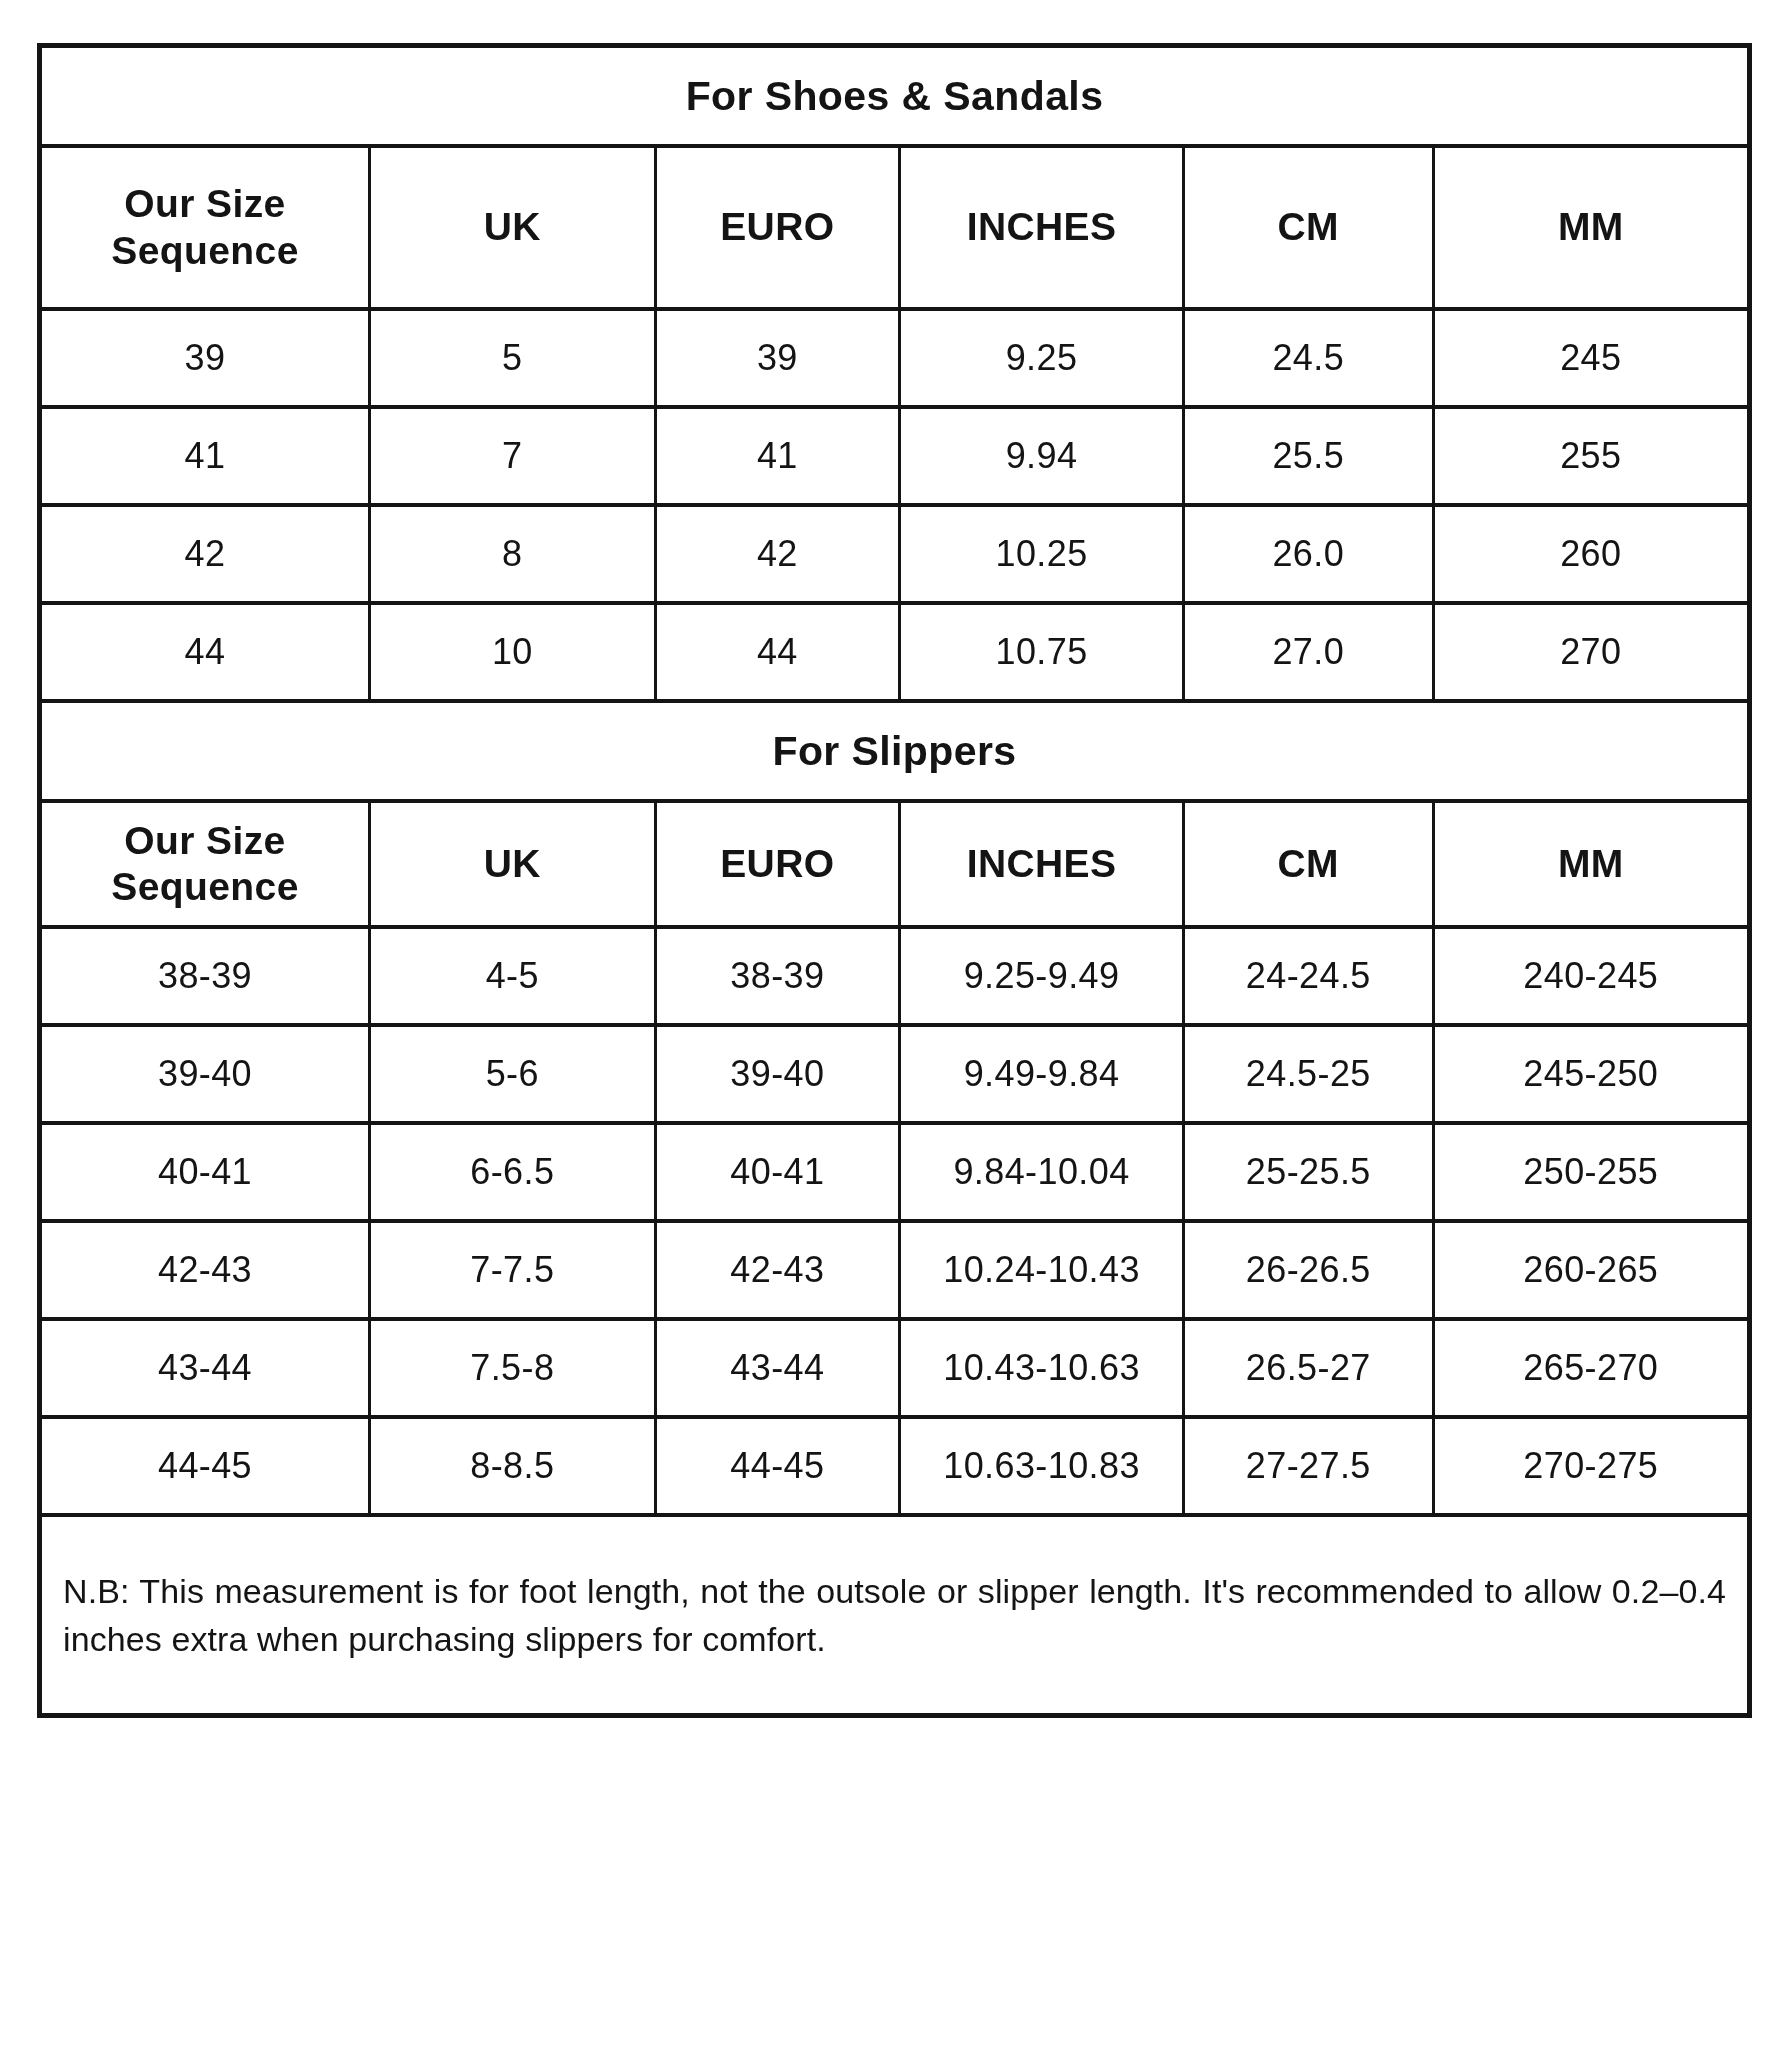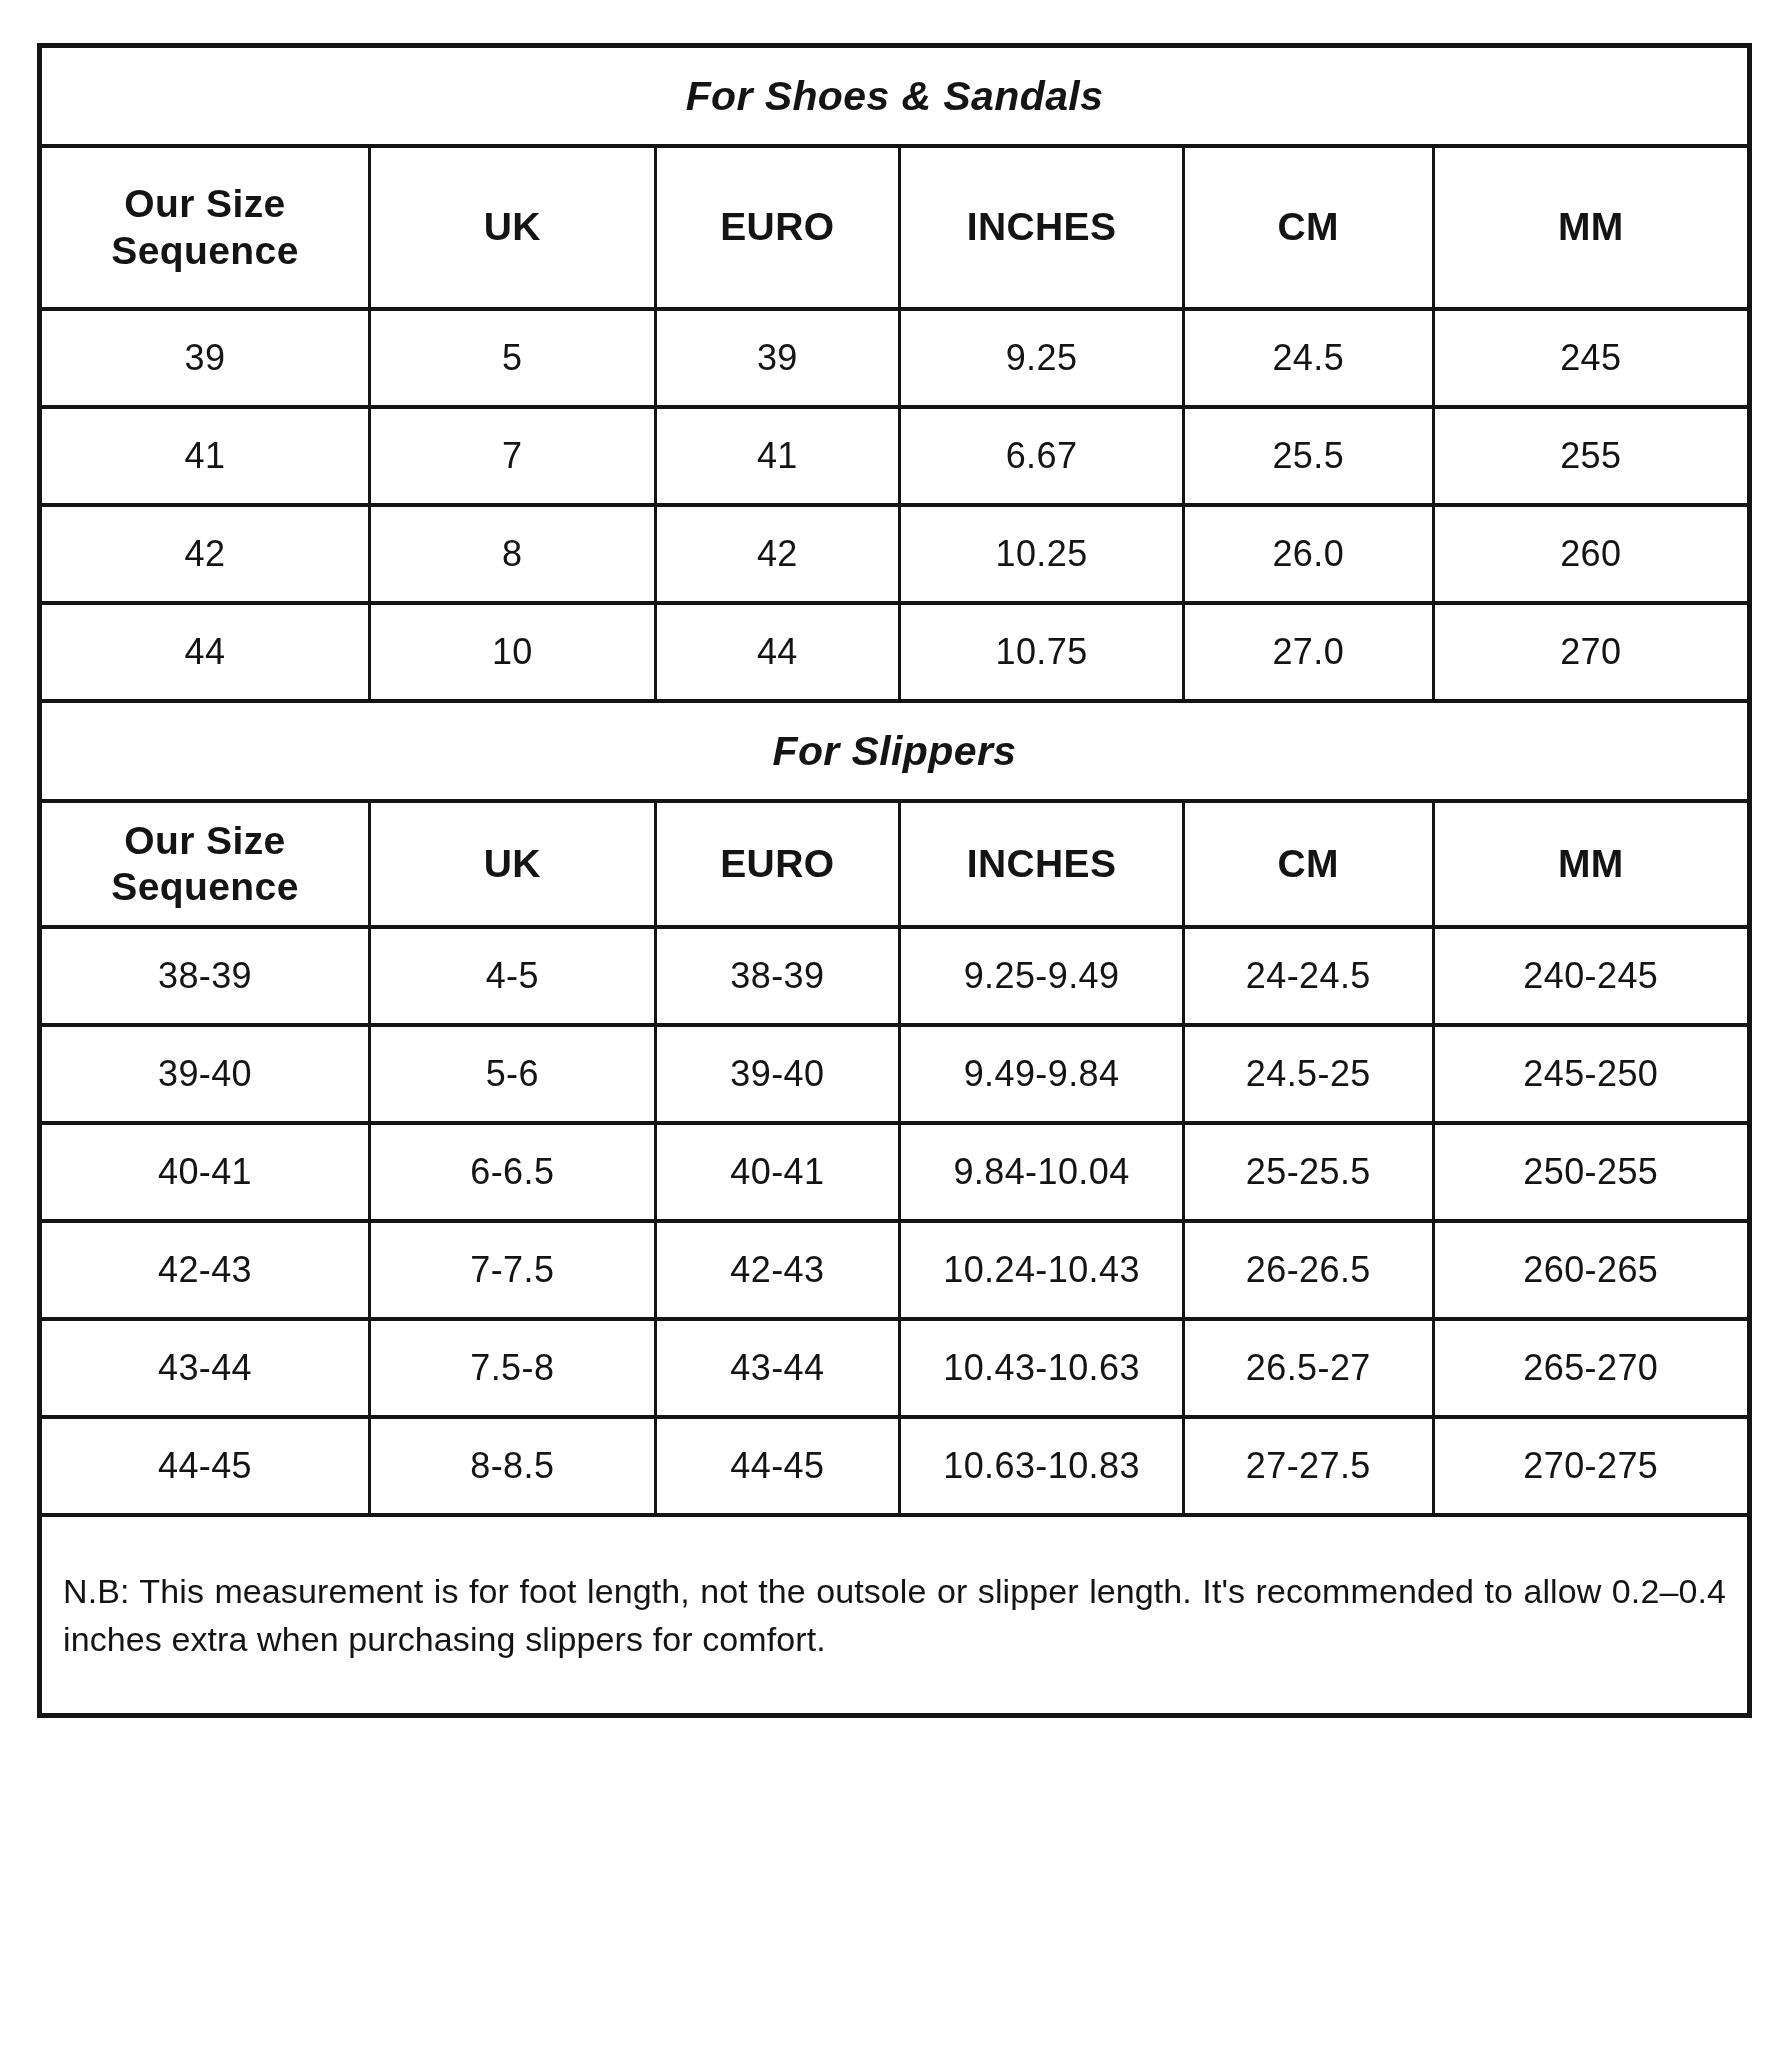--- a/index.html
+++ b/index.html
@@ -33,21 +33,20 @@
     text-align: center;
     vertical-align: middle;
     overflow: hidden;
     color: #141414;
   }
   td.title-cell {
     height: 94px;
     font-weight: 700;
     font-size: 41px;
     letter-spacing: 0.4px;
-    font-style: italic;
   }
   th {
     font-weight: 700;
     font-size: 39px;
     line-height: 1.18;
     padding: 0 16.4px;
     letter-spacing: 0.4px;
   }
   tr.row-header-1 th { height: 159px; }
   tr.row-header-2 th { height: 122px; }
@@ -98,21 +97,21 @@
           <td>5</td>
           <td>39</td>
           <td>9.25</td>
           <td>24.5</td>
           <td>245</td>
         </tr>
         <tr class="row-data">
           <td>41</td>
           <td>7</td>
           <td>41</td>
-          <td>6.67</td>
+          <td>9.94</td>
           <td>25.5</td>
           <td>255</td>
         </tr>
         <tr class="row-data">
           <td>42</td>
           <td>8</td>
           <td>42</td>
           <td>10.25</td>
           <td>26.0</td>
           <td>260</td>

